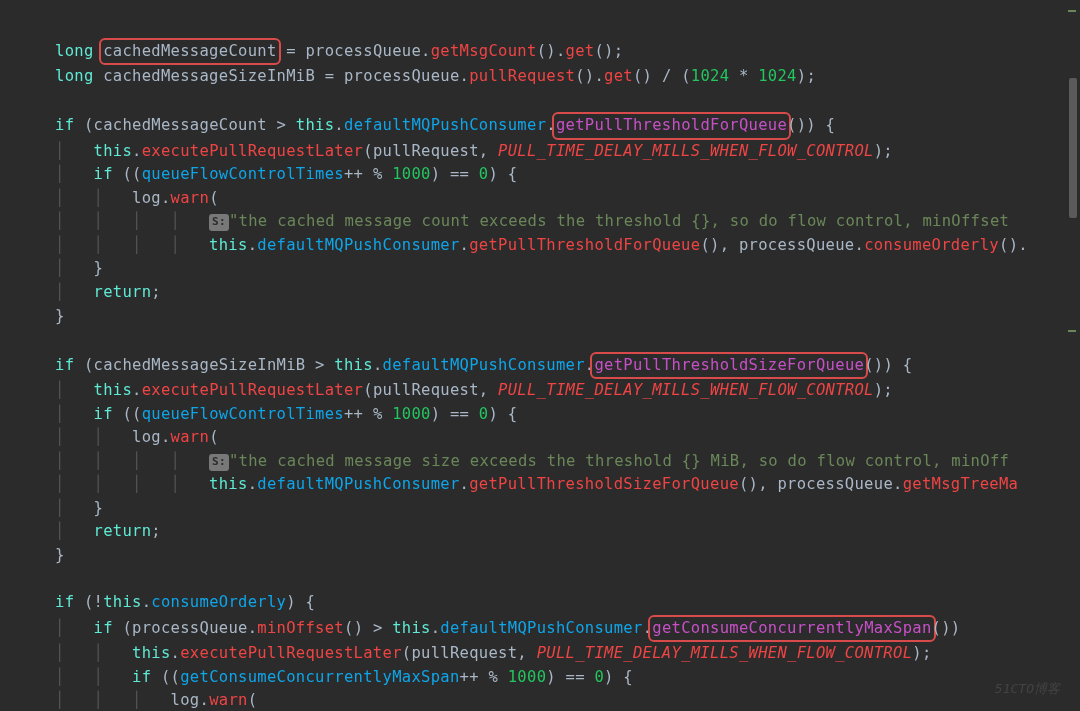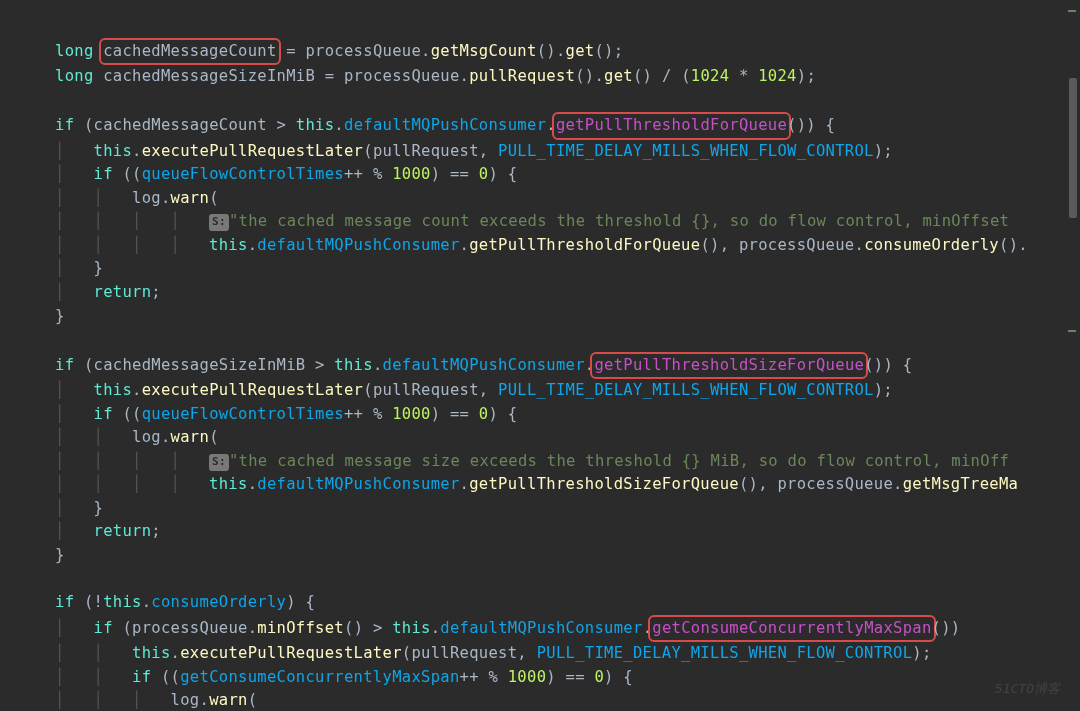--- a/index.html
+++ b/index.html
@@ -14,25 +14,25 @@
     width: 1080px;
     height: 711px;
     position: relative;
   }
   .editor {
     padding: 14px 0 0 55px;
     white-space: pre;
     letter-spacing: 0.3px;
   }
   .kw { color: #5eead4; }
-  .method { color: #fef9c3; }
+  .method { color: #ef4444; }
   .field { color: #0ea5e9; }
   .str { color: #6a8759; }
-  .num { color: #bef264; }
-  .const { color: #0ea5e9; }
+  .num { color: #22c55e; }
+  .const { color: #ef4444; font-style: italic; }
   .pmag { color: #c750c7; }
   .ident { color: #a9b7c6; margin-top: 40px; }
   .guide { color: #555555; }
   .hlbox {
     border: 2.5px solid #d94b4b;
     border-radius: 6px;
     padding: 0px 2px;
     margin: 0 -4px;
     display: inline-block;
   }

